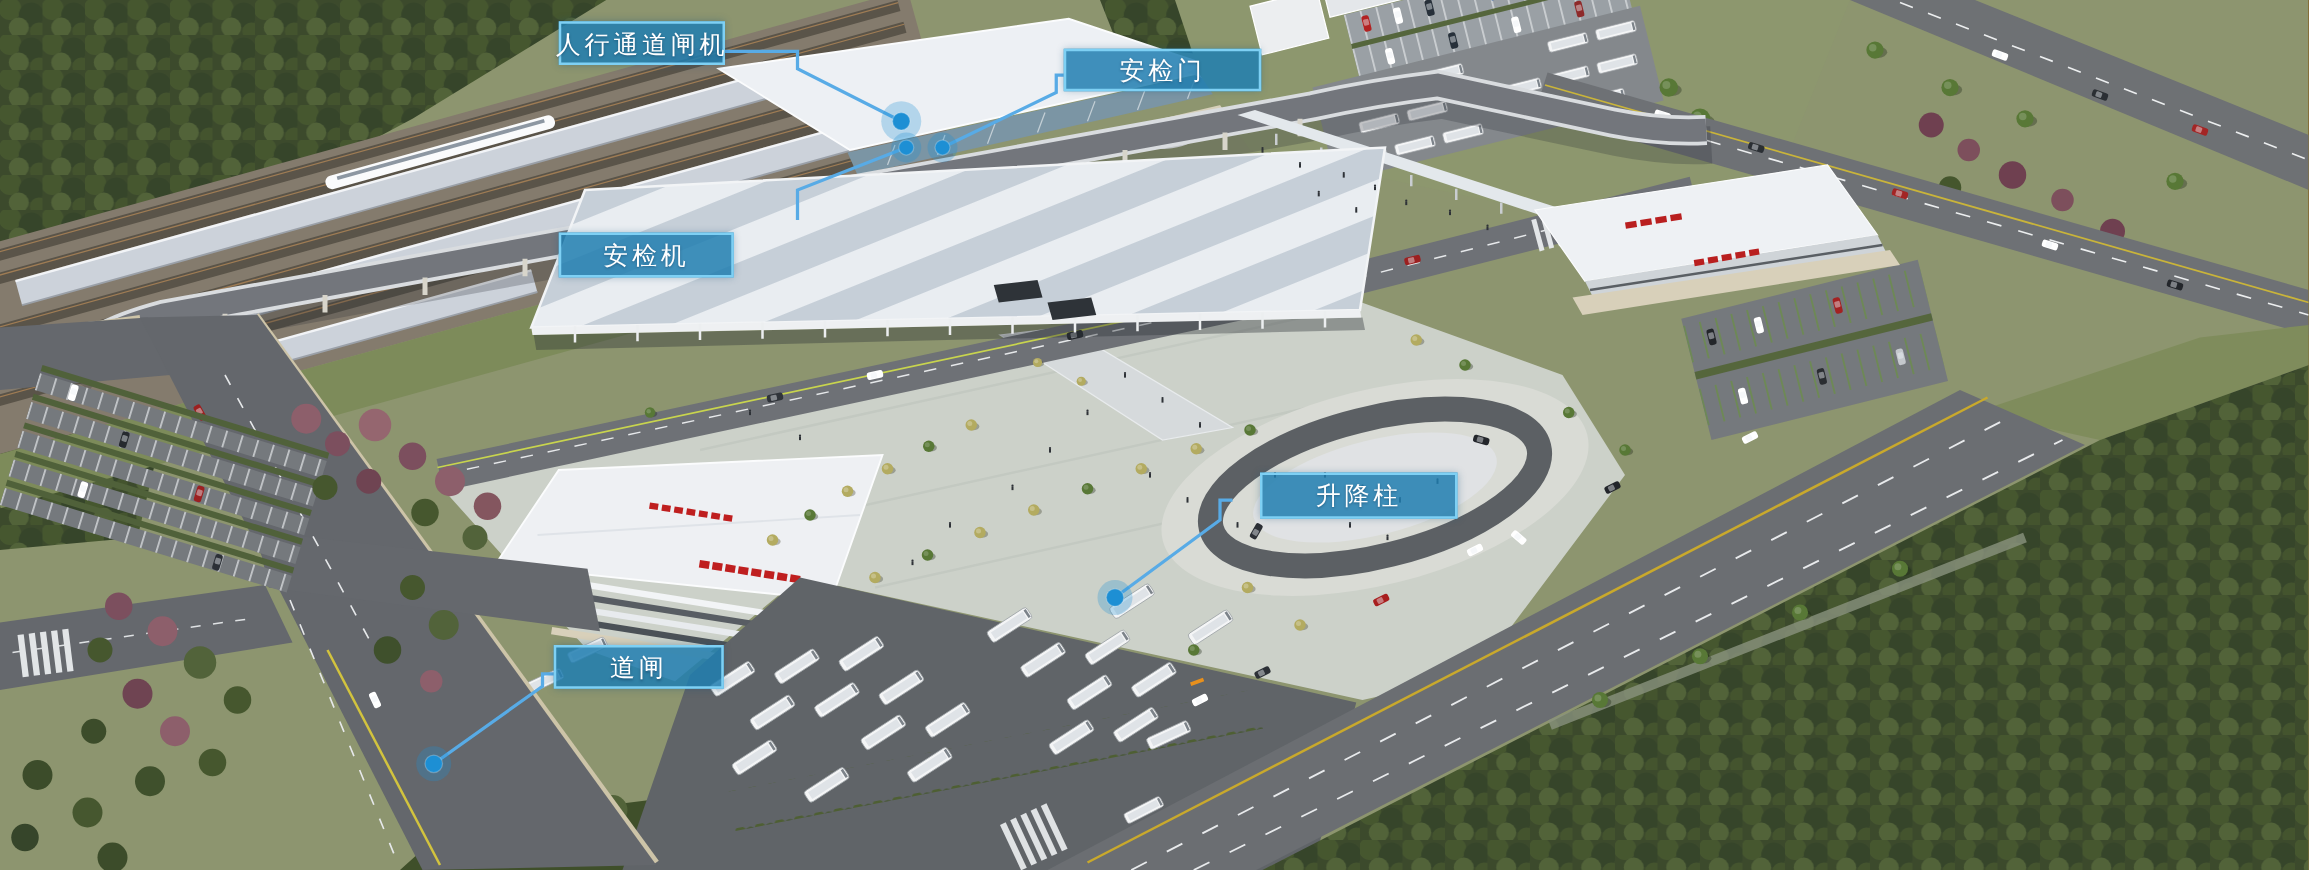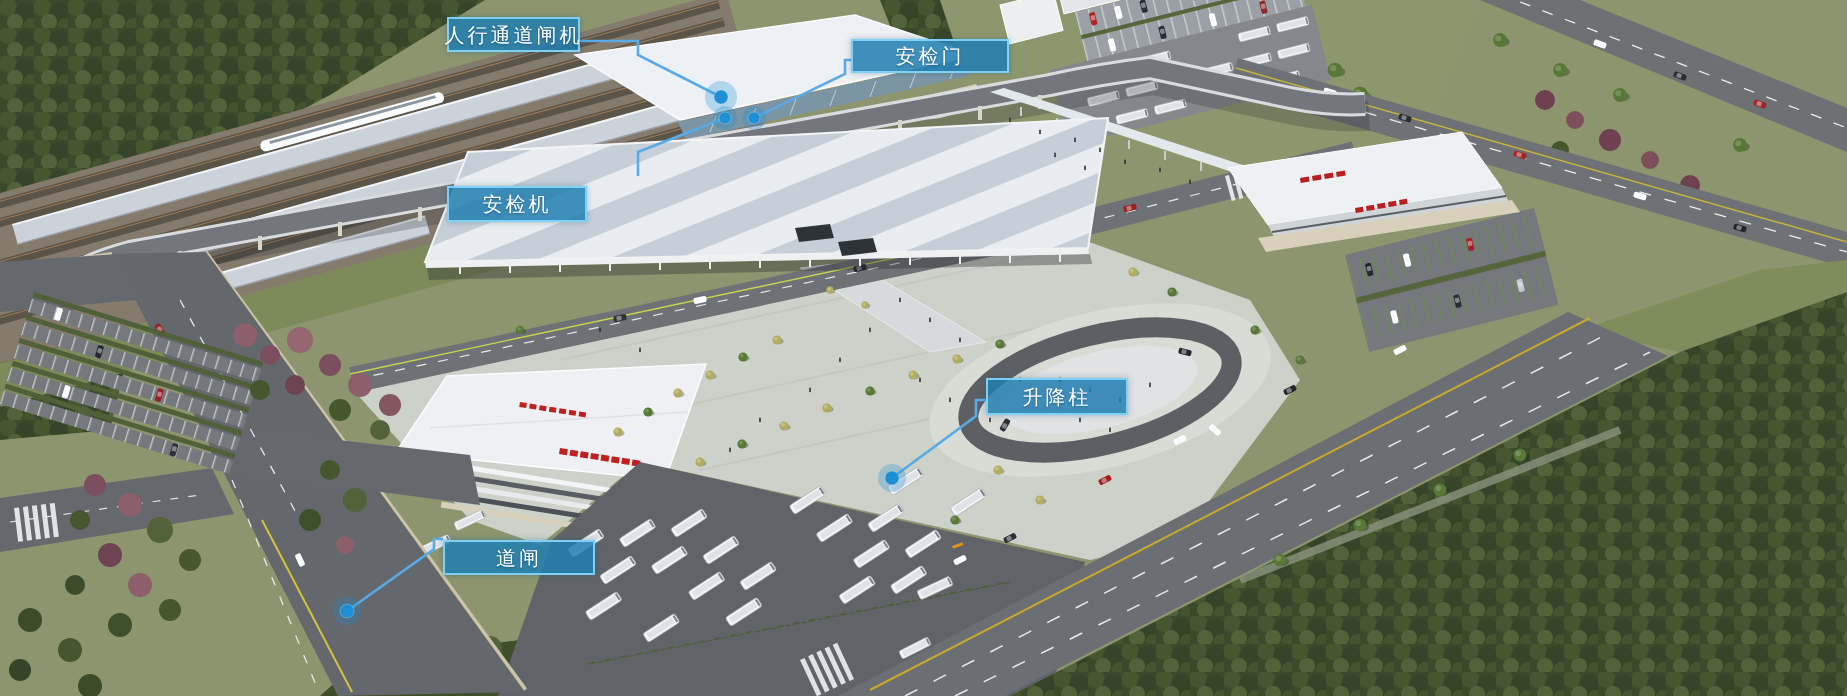--- a/index.html
+++ b/index.html
@@ -17,22 +17,22 @@
     background:var(--label-background);
     border:2px solid var(--label-border);
     color:#fff;font-size:20px;letter-spacing:3px;line-height:1;
     box-sizing:border-box;text-shadow:0 1px 2px rgba(0,30,60,.4);
     box-shadow:0 0 6px rgba(20,80,120,.35);
     z-index:30;white-space:nowrap;
   }
   .c0{left:447px;top:17px;width:133px;height:35px;}
   .c1{left:851px;top:39px;width:158px;height:34px;}
   .c2{left:447px;top:142px;width:140px;height:36px;margin-top:44px;}
-  .c3{left:986px;top:378px;width:142px;height:37px;font-family:Liberation Serif, serif;}
-  .c4{left:443px;top:540px;width:152px;height:35px;}
+  .c3{left:1008px;top:378px;width:158px;height:37px;font-family:Liberation Serif, serif;}
+  .c4{left:443px;top:516px;width:136px;height:35px;}
   .overlay{z-index:20;pointer-events:none;}
   .leader{fill:none;stroke:var(--leader-line);stroke-width:2.6;}
   .halo{fill:var(--marker-dot);opacity:.28;}
   .dot{fill:var(--marker-dot);stroke:rgba(255,255,255,.25);stroke-width:1;}
 </style>
 </head>
 <body>
 
 <div class="stage">
 

